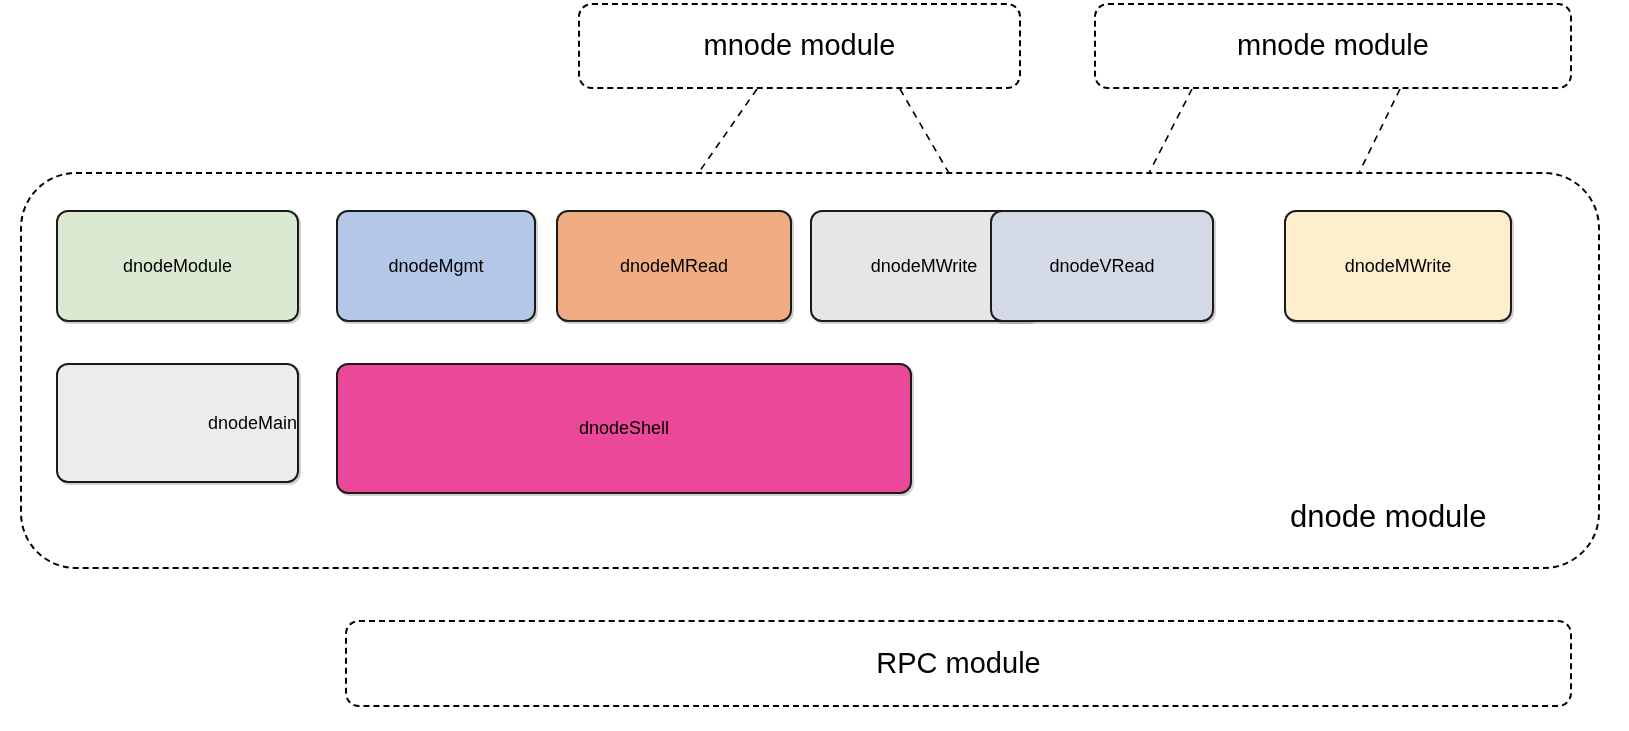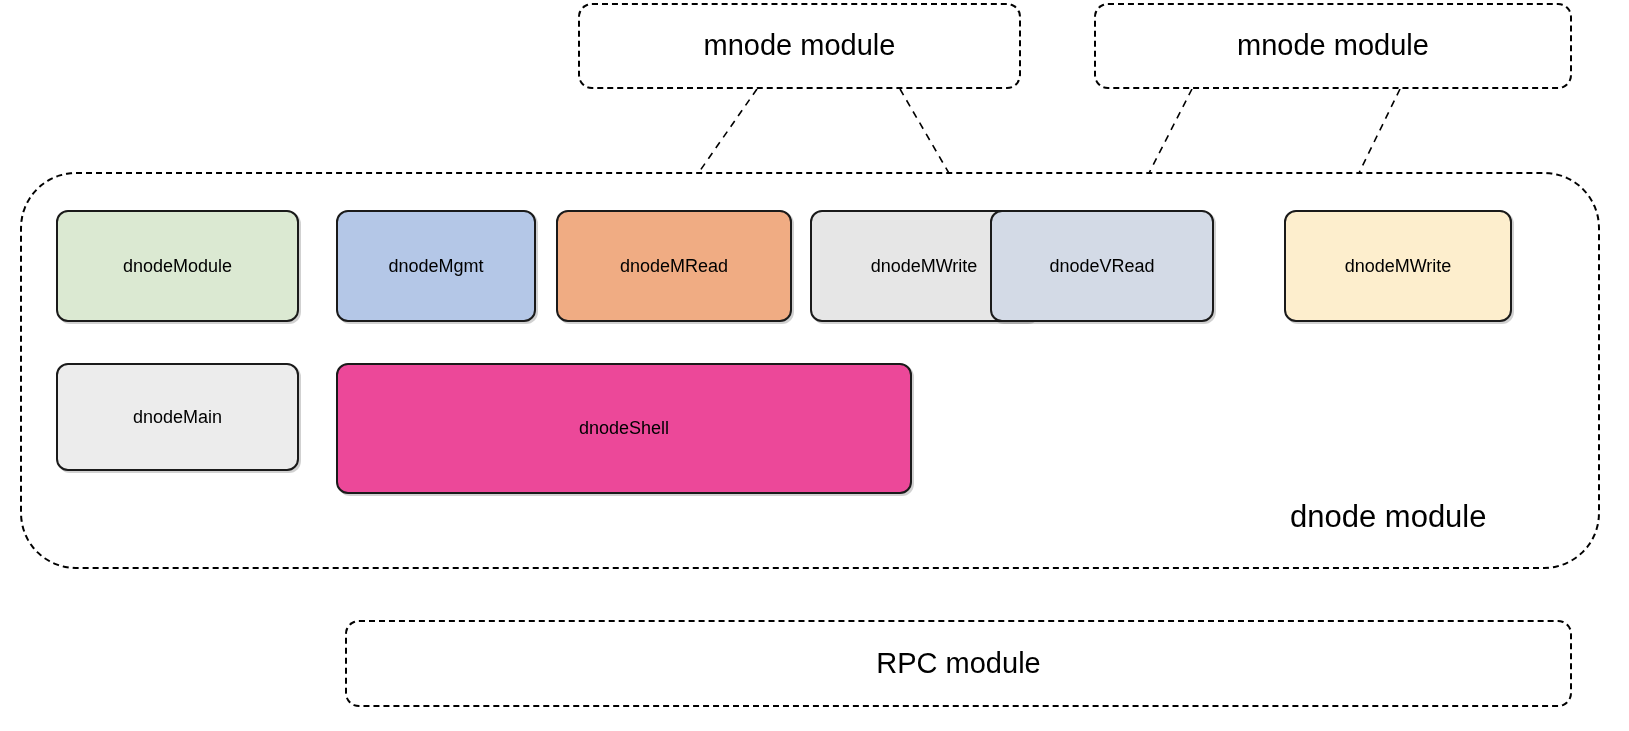--- a/index.html
+++ b/index.html
@@ -104,21 +104,21 @@
   <div class="box component" style="left: 556px; top: 210px; width: 236px; height: 112px; background: rgb(240, 172, 131); border-color: rgb(26, 26, 26);">
     <span>dnodeMRead</span>
   </div>
   <div class="box component" style="left: 990px; top: 210px; width: 224px; height: 112px; background: rgb(211, 218, 230); border-color: rgb(26, 26, 26);">
     <span>dnodeVRead</span>
   </div>
   <div class="box component" style="left: 1284px; top: 210px; width: 228px; height: 112px; background: rgb(253, 238, 205); border-color: rgb(26, 26, 26);">
     <span>dnodeMWrite</span>
   </div>
 
-  <div class="box component" style="left: 56px; top: 363px; width: 243px; height: 108px; background: rgb(236, 236, 236); border-color: rgb(26, 26, 26);">
+  <div class="box component" style="left: 56px; top: 363px; width: 243px; height: 120px; background: rgb(236, 236, 236); border-color: rgb(26, 26, 26); justify-content: flex-end;">
     <span>dnodeMain</span>
   </div>
   <div class="box component" style="left: 336px; top: 363px; width: 576px; height: 131px; background: #ec4899; border-color: rgb(26, 26, 26);">
     <span>dnodeShell</span>
   </div>
 
   <div class="box module-frame" style="left: 345px; top: 620px; width: 1227px; height: 87px; background: rgb(255, 255, 255); border-color: rgb(0, 0, 0);">
     <span>RPC module</span>
   </div>
 

